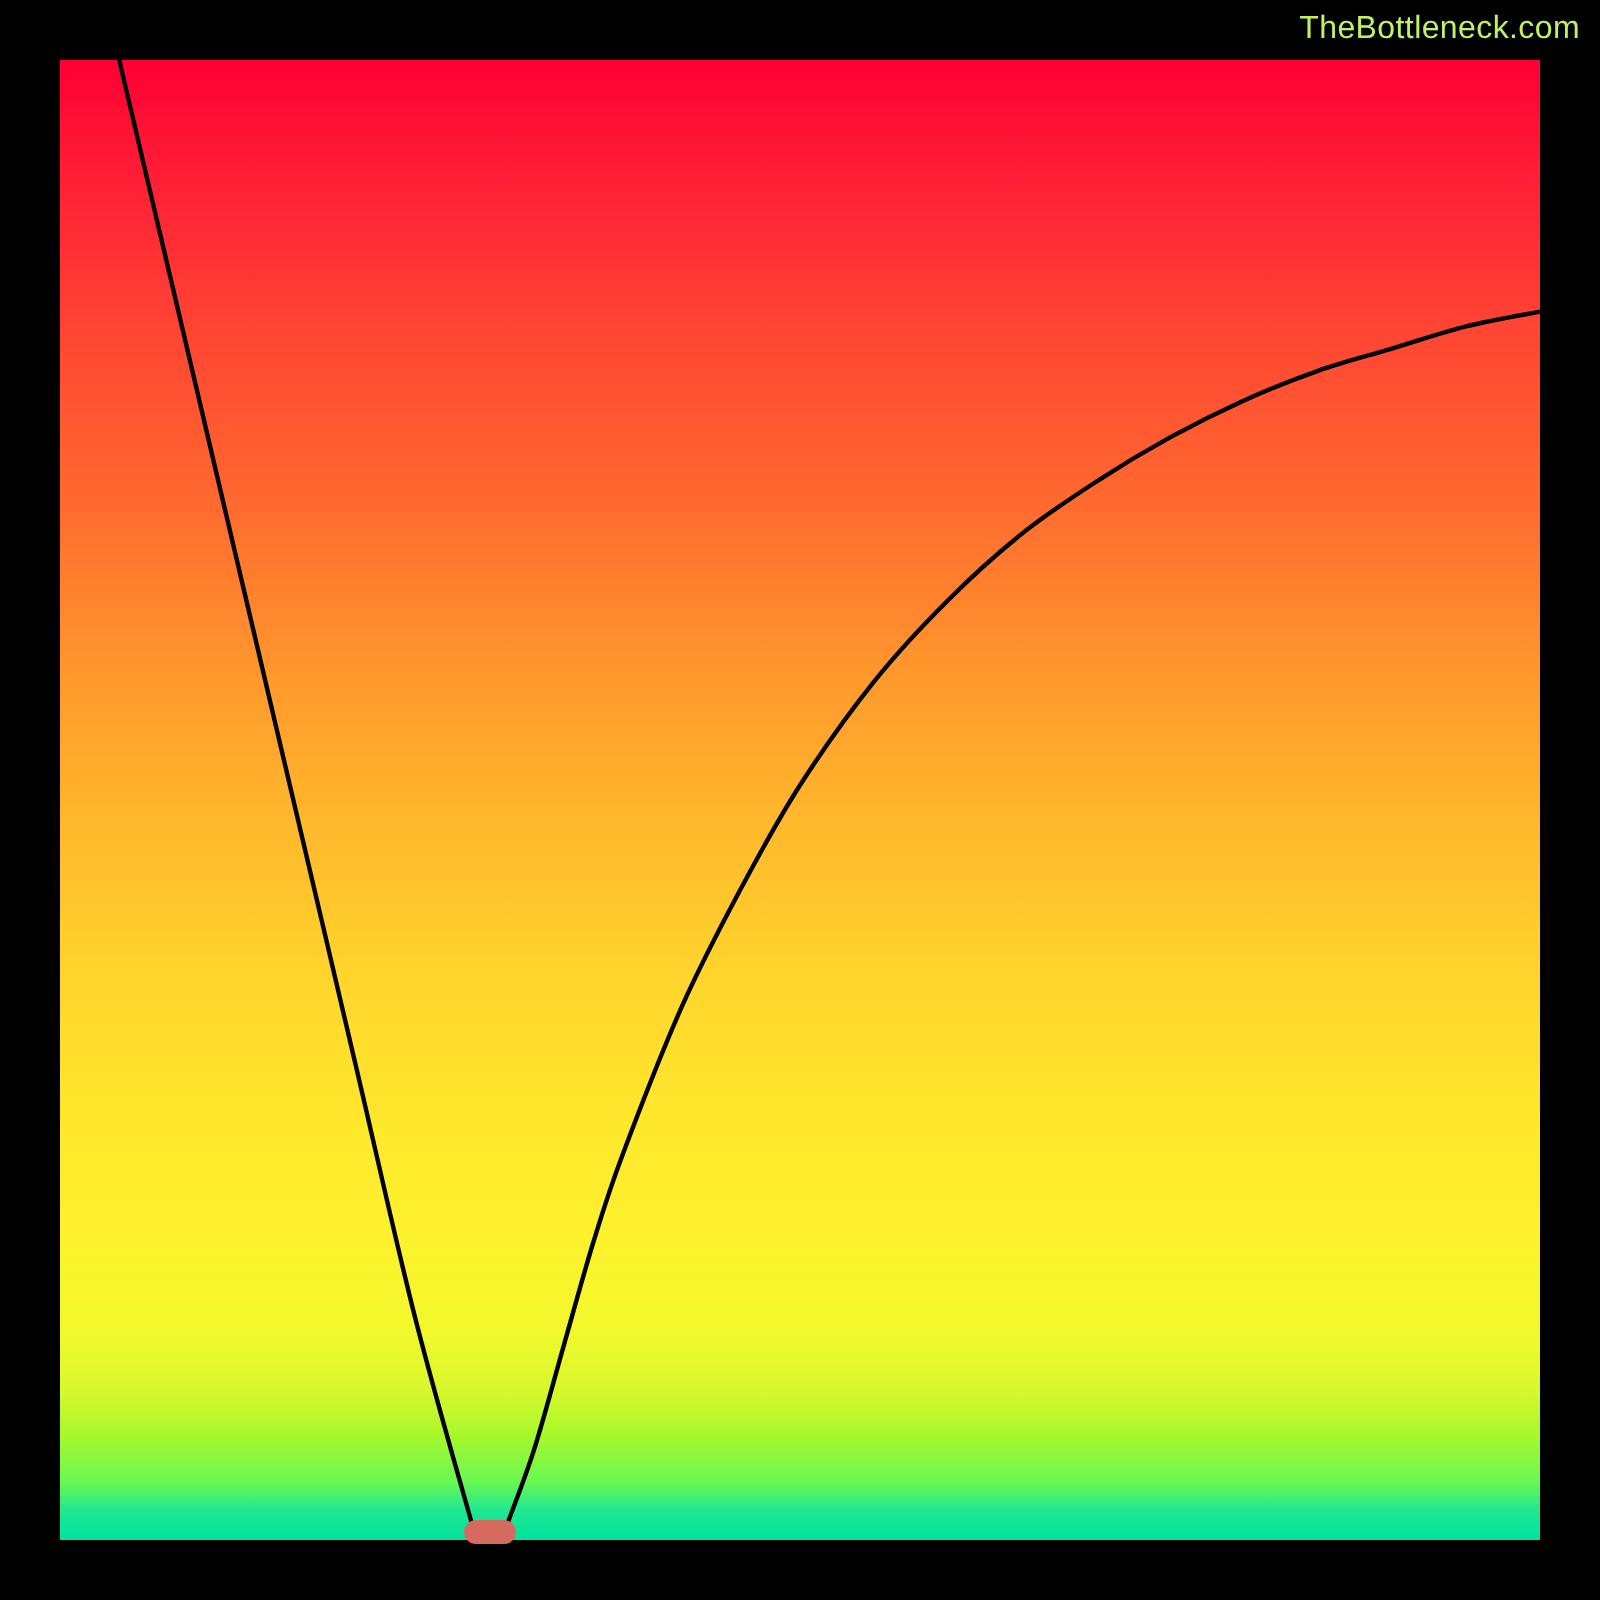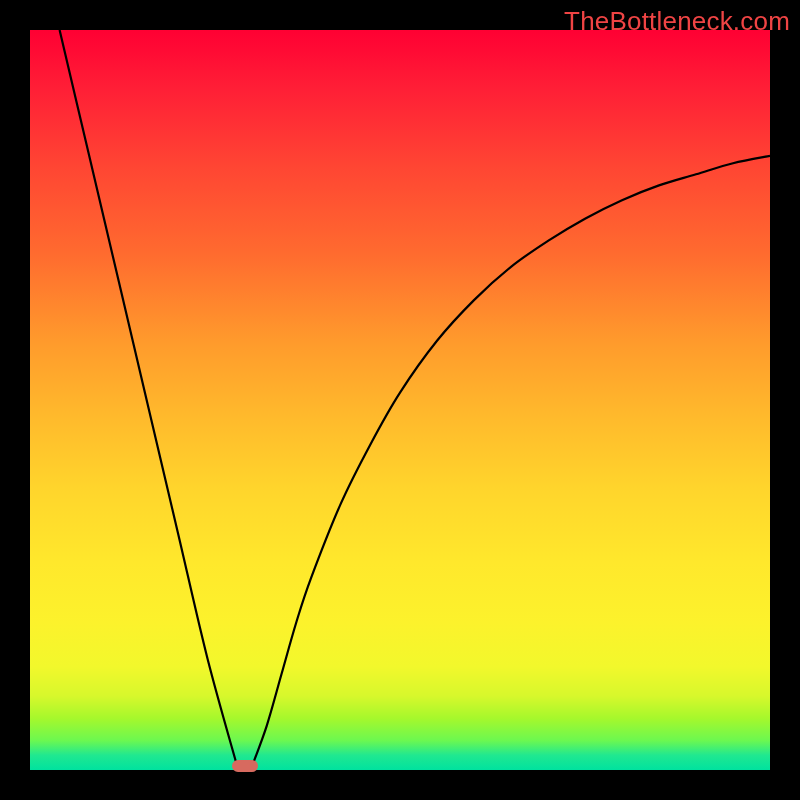--- a/index.html
+++ b/index.html
@@ -33,22 +33,22 @@
       #6cf850 96%,
       #20e890 98%,
       #00e29f 100%
     );
     box-sizing: border-box;
   }
   .watermark {
     position: absolute;
     top: 6px;
     right: 10px;
-    color: #ef4444;
-    font-size: 26px;
+    color: #bef264;
+    font-size: 16px;
     font-weight: 500;
     letter-spacing: 0.2px;
   }
   .plot {
     position: absolute;
     left: 0; top: 0;
     width: 740px;
     height: 740px;
     pointer-events: none;
   }

